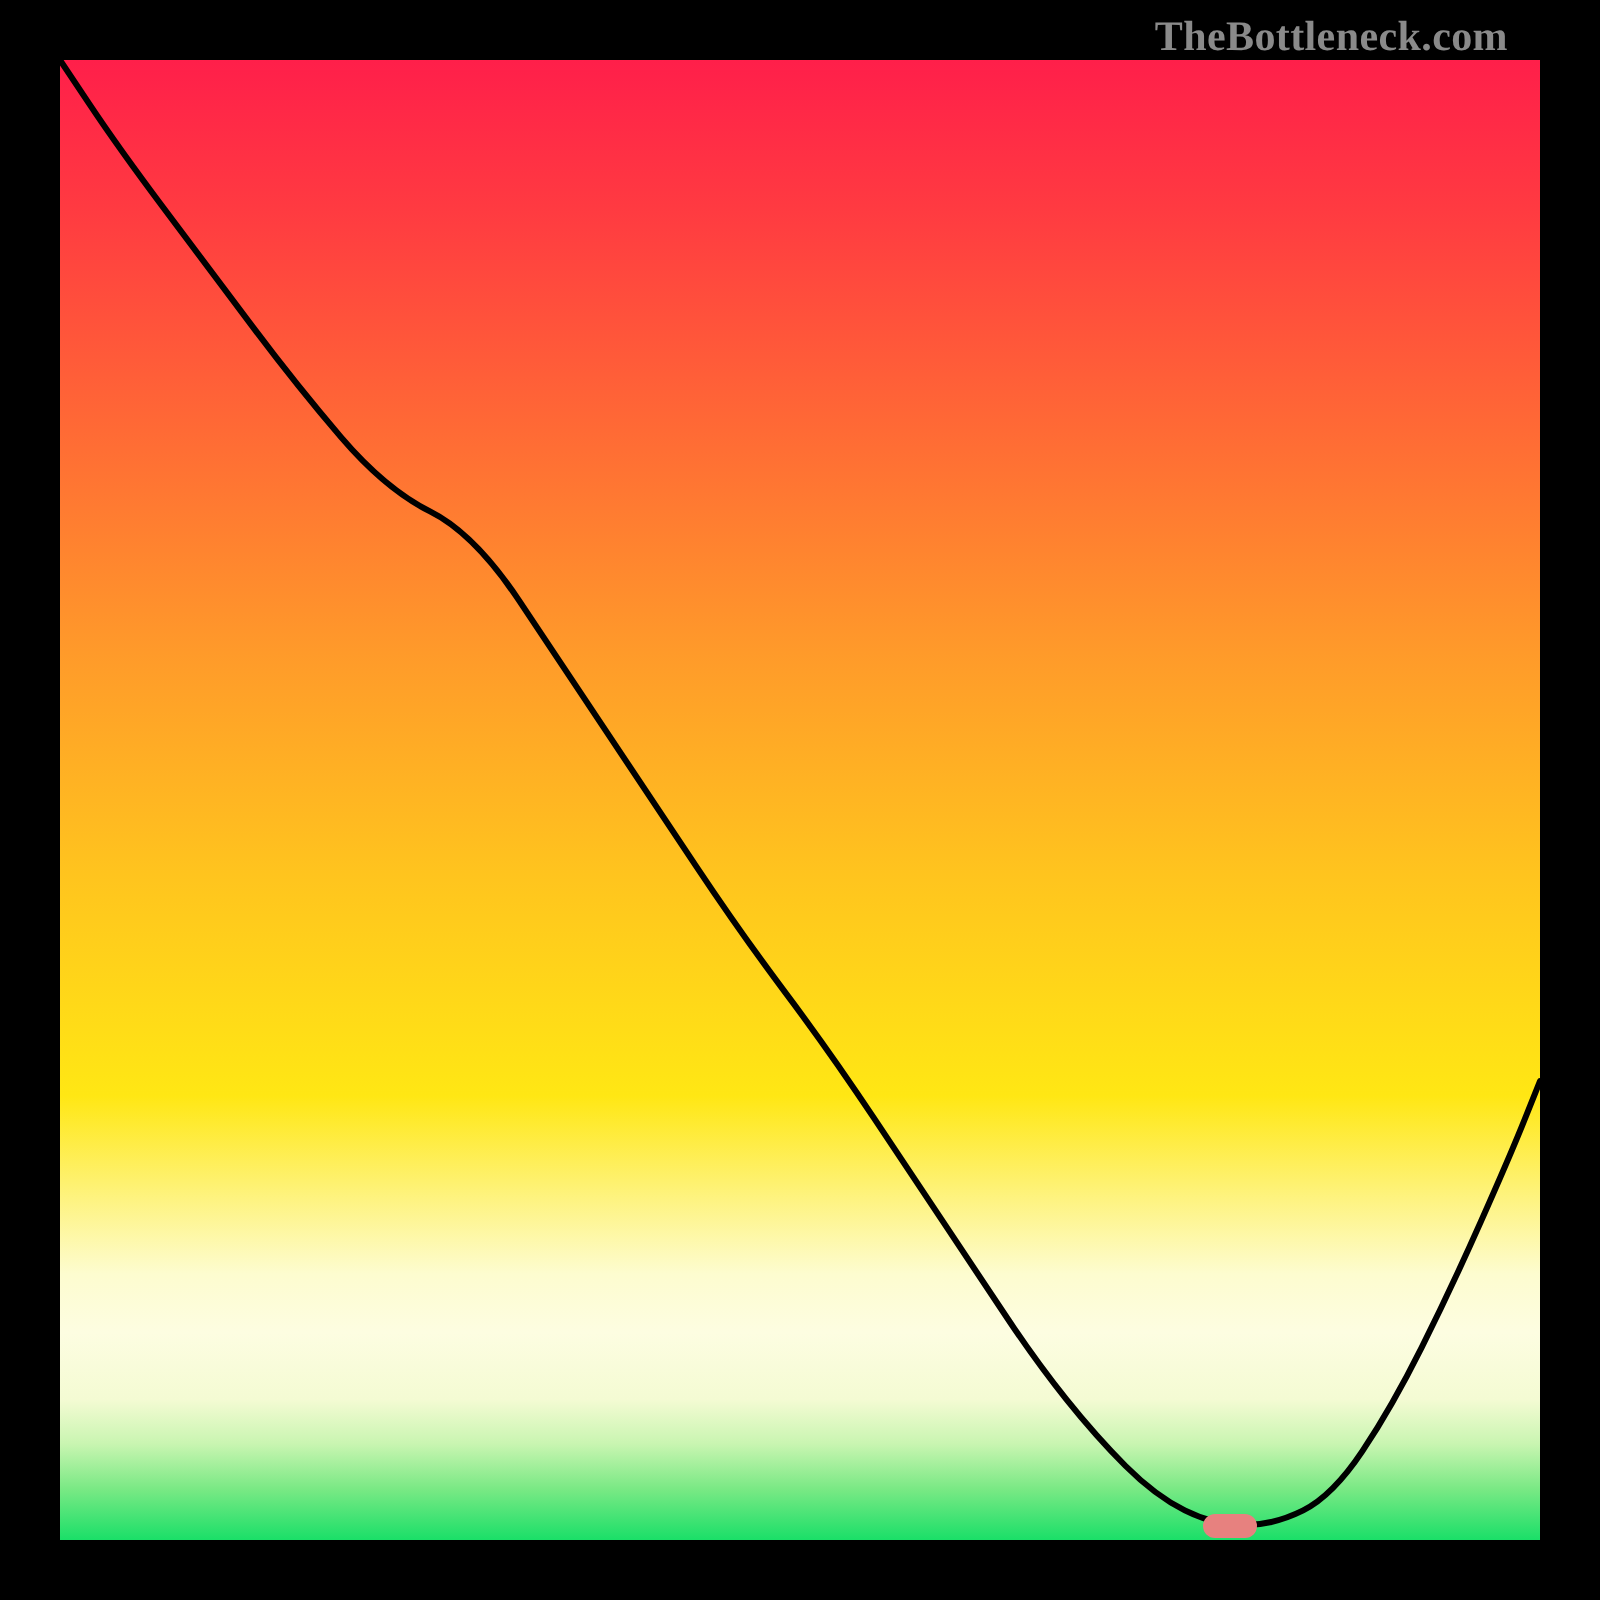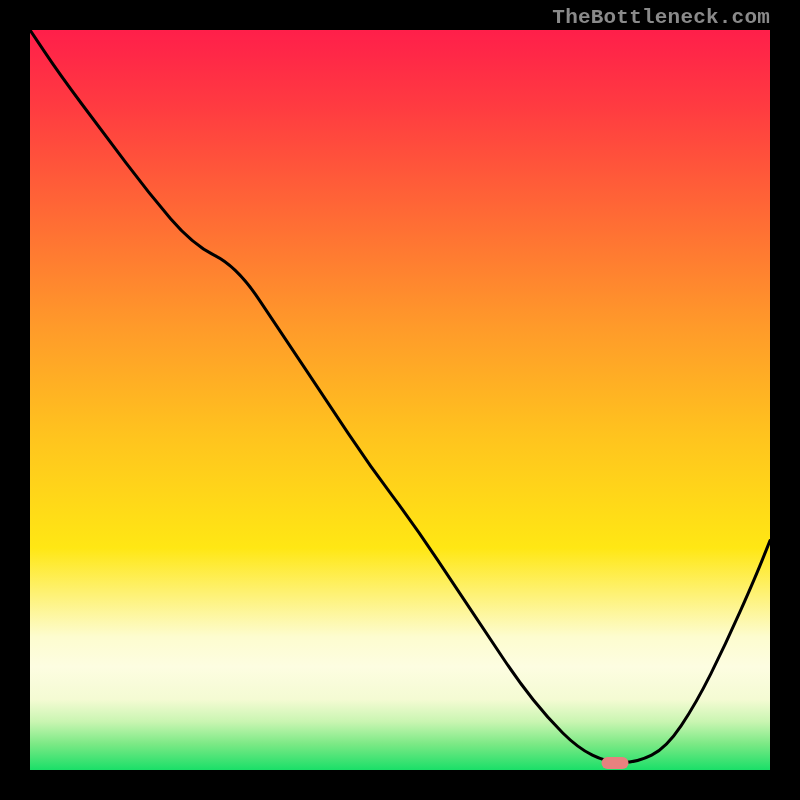--- a/index.html
+++ b/index.html
@@ -28,22 +28,22 @@
     position: absolute;
     inset: 0;
   }
   .curve {
     position: absolute;
     inset: 0;
   }
   .watermark {
     position: absolute;
     top: 6px;
-    right: 30px;
-    font-family: Liberation Mono, monospace;
+    right: 46px;
+    font-family: Liberation Serif, serif;
     font-size: 21px;
     font-weight: 600;
     color: #8a8a8a;
     letter-spacing: 0.2px;
   }
   .marker {
     position: absolute;
     width: 27px;
     height: 12px;
     border-radius: 6px;

